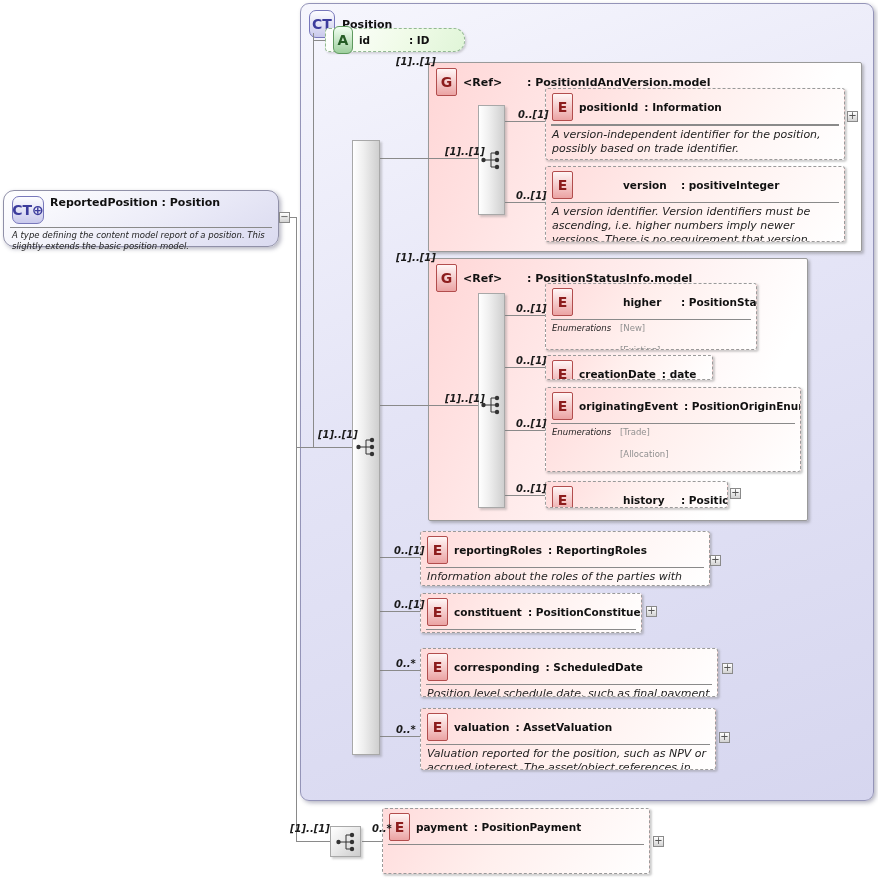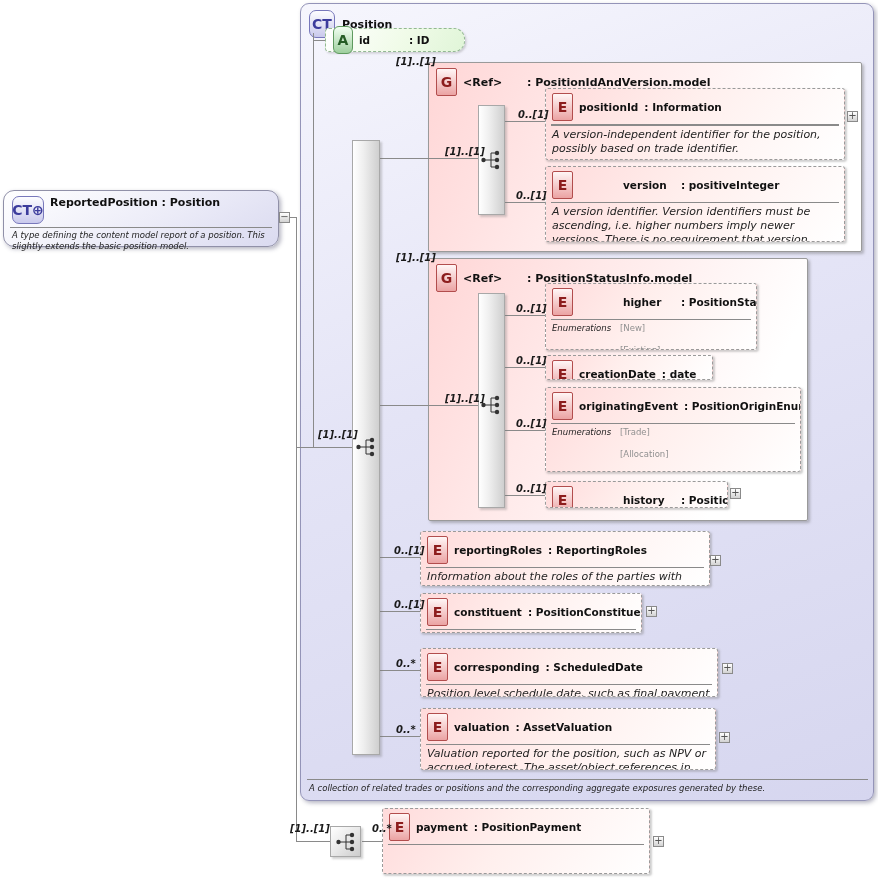--- a/index.html
+++ b/index.html
@@ -120,21 +120,20 @@
 </head>
 <body>
 
 <div class="canvas">
 
   <div class="ctbox">
     <div class="cthead">
       <span class="badge ct">CT</span>
       <span>Position</span>
     </div>
-    <div class="ctfooter">A collection of related trades or positions and the corresponding aggregate exposures generated by these.</div>
   </div>
 
   <div class="rootbox">
     <div class="rhead">
       <span class="badge ctp">CT⊕</span>
       <span>ReportedPosition : Position</span>
     </div>
     <div class="rdiv"></div>
     <div class="ranno">A type defining the content model report of a position. This slightly extends the basic position model.</div>
   </div>

